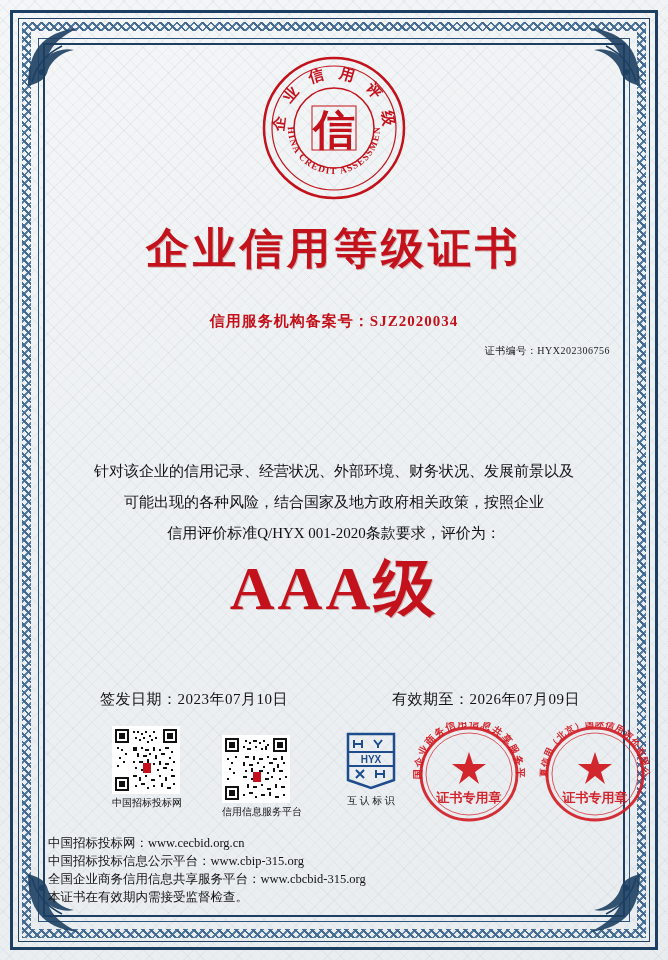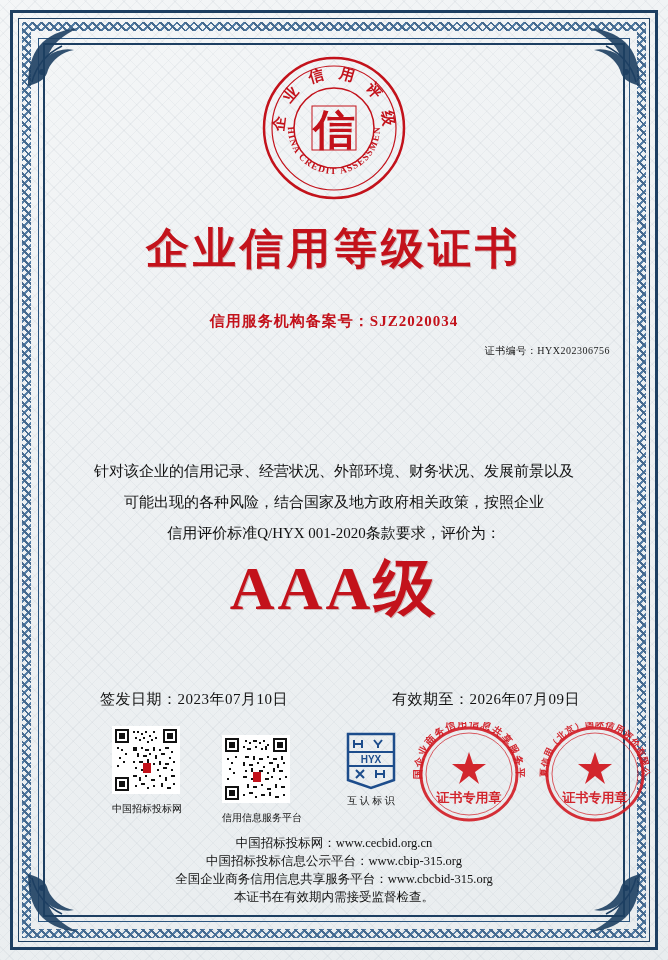--- a/index.html
+++ b/index.html
@@ -197,21 +197,21 @@
     text-align: center;
   }
   .qr-block .qr {
     width: 68px;
     height: 68px;
     background: #ffffff;
     padding: 1px;
     box-sizing: border-box;
   }
   .qr-block .cap {
-    margin-top: 8px;
+    margin-top: 2px;
     font-size: 10px;
     color: #111;
     white-space: nowrap;
   }
   .qr1 { left: 50px; top: 2px; }
   .qr2 { left: 160px; top: 11px; }
 
   .hyx-logo {
     position: absolute;
     left: 280px;
@@ -232,21 +232,20 @@
     height: 104px;
   }
   .stamp svg { width: 130px; height: 104px; display: block; }
   .stamp1 { left: 342px; top: -2px; }
   .stamp2 { left: 468px; top: -2px; }
 
   .footer {
     position: absolute;
     bottom: 6px;
     width: 100%;
-    text-align: center;
     font-size: 12.5px;
     line-height: 18px;
     color: #111;
     margin-top: 12px;
   }
 </style>
 </head>
 <body>
 
 <div class="certificate">

